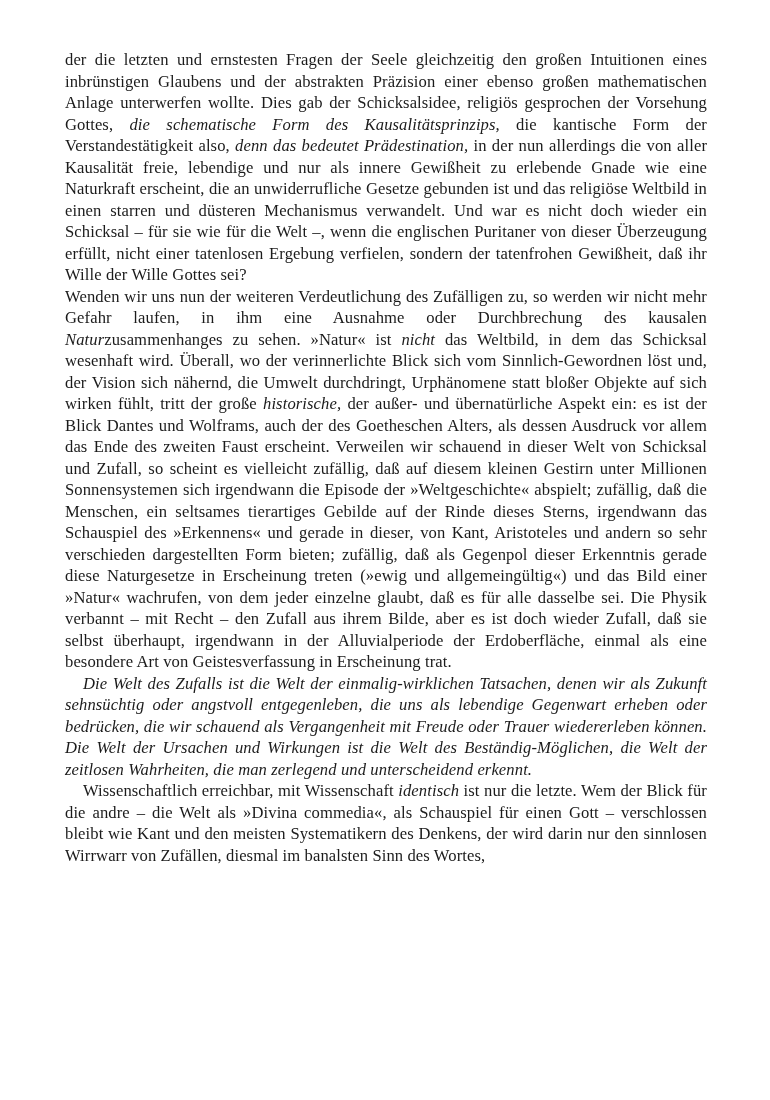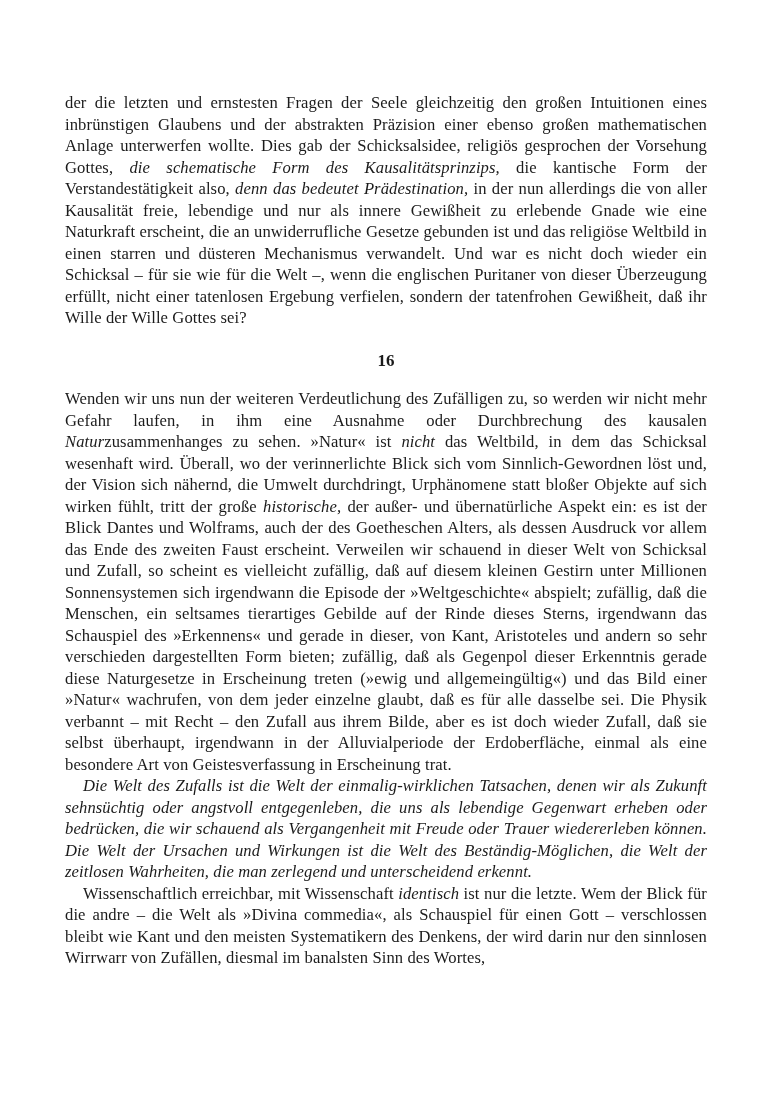--- a/index.html
+++ b/index.html
@@ -8,21 +8,20 @@
     background: #ffffff;
   }
   .page {
     position: relative;
     width: 770px;
     height: 936px;
     background: #ffffff;
     overflow: hidden;
     font-family: "Liberation Serif", "DejaVu Serif", serif;
     color: #1b1b1b;
-    margin-top: 43px;
   }
   .text-column {
     position: absolute;
     left: 65px;
     top: 49px;
     width: 642px;
   }
   .para {
     margin: 0;
     font-size: 16.6px;
@@ -53,19 +52,18 @@
     line-height: 16px;
     color: #2a2a2a;
   }
 </style>
 </head>
 <body>
 
 <div class="page">
   <div class="text-column">
     <p class="para"><span>der die letzten und ernstesten Fragen der Seele gleichzeitig den großen Intuitionen eines inbrünstigen Glaubens und der abstrakten Präzision einer ebenso großen mathematischen Anlage unterwerfen wollte. Dies gab der Schicksalsidee, religiös gesprochen der Vorsehung Gottes, </span><span class="it">die schematische Form des Kausalitätsprinzips,</span><span> die kantische Form der Verstandestätigkeit also, </span><span class="it">denn das bedeutet Prädestination,</span><span> in der nun allerdings die von aller Kausalität freie, lebendige und nur als innere Gewißheit zu erlebende Gnade wie eine Naturkraft erscheint, die an unwiderrufliche Gesetze gebunden ist und das religiöse Weltbild in einen starren und düsteren Mechanismus verwandelt. Und war es nicht doch wieder ein Schicksal – für sie wie für die Welt –, wenn die englischen Puritaner von dieser Überzeugung erfüllt, nicht einer tatenlosen Ergebung verfielen, sondern der tatenfrohen Gewißheit, daß ihr Wille der Wille Gottes sei?</span></p>
-    <h2 class="section-heading">16</h2>
     <p class="para"><span>Wenden wir uns nun der weiteren Verdeutlichung des Zufälligen zu, so werden wir nicht mehr Gefahr laufen, in ihm eine Ausnahme oder Durchbrechung des kausalen </span><span class="it">Natur</span><span>zusammenhanges zu sehen. »Natur« ist </span><span class="it">nicht</span><span> das Weltbild, in dem das Schicksal wesenhaft wird. Überall, wo der verinnerlichte Blick sich vom Sinnlich-Gewordnen löst und, der Vision sich nähernd, die Umwelt durchdringt, Urphänomene statt bloßer Objekte auf sich wirken fühlt, tritt der große </span><span class="it">historische,</span><span> der außer- und übernatürliche Aspekt ein: es ist der Blick Dantes und Wolframs, auch der des Goetheschen Alters, als dessen Ausdruck vor allem das Ende des zweiten Faust erscheint. Verweilen wir schauend in dieser Welt von Schicksal und Zufall, so scheint es vielleicht zufällig, daß auf diesem kleinen Gestirn unter Millionen Sonnensystemen sich irgendwann die Episode der »Weltgeschichte« abspielt; zufällig, daß die Menschen, ein seltsames tierartiges Gebilde auf der Rinde dieses Sterns, irgendwann das Schauspiel des »Erkennens« und gerade in dieser, von Kant, Aristoteles und andern so sehr verschieden dargestellten Form bieten; zufällig, daß als Gegenpol dieser Erkenntnis gerade diese Naturgesetze in Erscheinung treten (»ewig und allgemeingültig«) und das Bild einer »Natur« wachrufen, von dem jeder einzelne glaubt, daß es für alle dasselbe sei. Die Physik verbannt – mit Recht – den Zufall aus ihrem Bilde, aber es ist doch wieder Zufall, daß sie selbst überhaupt, irgendwann in der Alluvialperiode der Erdoberfläche, einmal als eine besondere Art von Geistesverfassung in Erscheinung trat.</span></p>
     <p class="para indent"><span class="it">Die Welt des Zufalls ist die Welt der einmalig-wirklichen Tatsachen, denen wir als Zukunft sehnsüchtig oder angstvoll entgegenleben, die uns als lebendige Gegenwart erheben oder bedrücken, die wir schauend als Vergangenheit mit Freude oder Trauer wiedererleben können. Die Welt der Ursachen und Wirkungen ist die Welt des Beständig-Möglichen, die Welt der zeitlosen Wahrheiten, die man zerlegend und unterscheidend erkennt.</span></p>
     <p class="para indent"><span>Wissenschaftlich erreichbar, mit Wissenschaft </span><span class="it">identisch</span><span> ist nur die letzte. Wem der Blick für die andre – die Welt als »Divina commedia«, als Schauspiel für einen Gott – verschlossen bleibt wie Kant und den meisten Systematikern des Denkens, der wird darin nur den sinnlosen Wirrwarr von Zufällen, diesmal im banalsten Sinn des Wortes,</span></p>
   </div>
   <div class="page-number">217</div>
 </div>
 
 </body></html>

